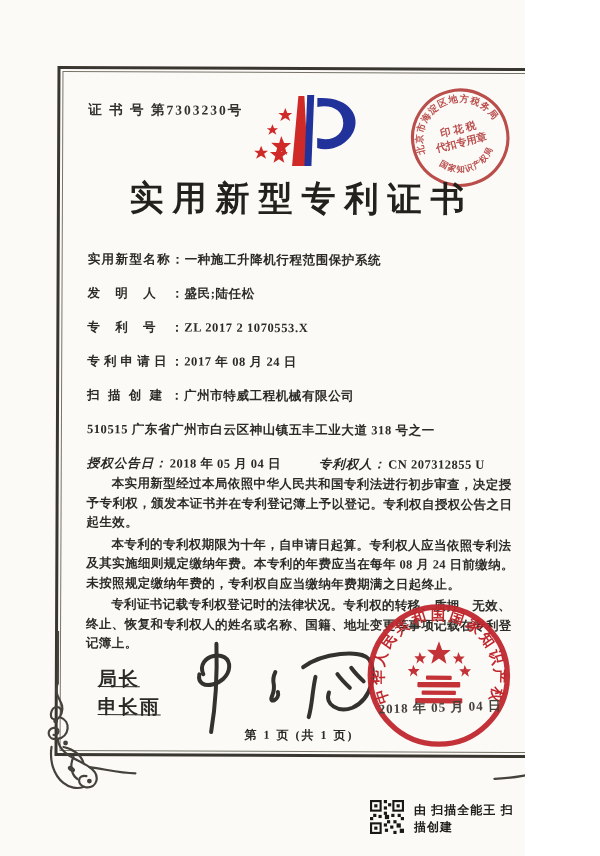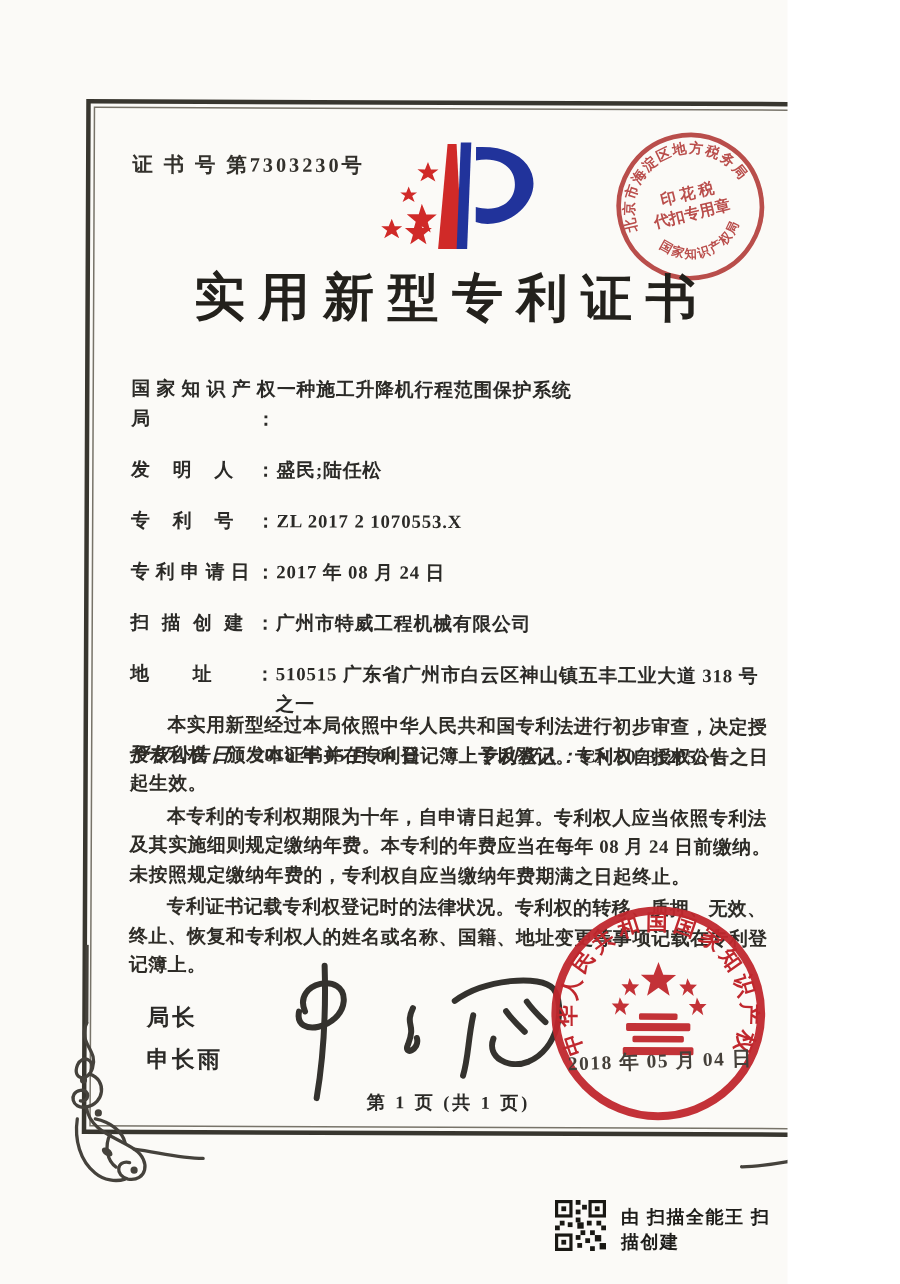--- a/index.html
+++ b/index.html
@@ -28,21 +28,21 @@
   .f-value { flex:1; letter-spacing:.6px; max-width:356px; }
   .grant-row { display:flex; line-height:20px; margin-top:1px; }
   .grant-left { width:232px; display:flex; }
   .grant-right { display:flex; }
   .g-label { letter-spacing:1px;font-style:italic; }
   .g-value { letter-spacing:.5px; margin-left:2px; }
   
   .paras { position:absolute; left:28px; right:26px; top:405px; font-size:12.5px; font-weight:600; color:#2e2c27; }
   .paras p { text-indent:2em; line-height:19.5px; letter-spacing:.4px; margin-bottom:2px; }
   
-  .signer { position:absolute; left:40px; top:596px; font-size:15px; font-weight:700; line-height:28px; letter-spacing:2px; }
+  .signer { position:absolute; left:40px; top:596px; font-size:19px; font-weight:700; line-height:28px; letter-spacing:2px;text-decoration:underline; }
   .signature { position:absolute; left:108px; top:568px; }
   .office-seal { position:absolute; left:306px; top:530px; width:150px; height:150px; }
   .seal-date { position:absolute; left:-16px; bottom:34px; width:185px; text-align:center;
                font-size:13px; letter-spacing:1px; color:#45403a; font-weight:600; transform:rotate(-2deg); }
   .page-ind { position:absolute; left:0; right:0; bottom:10px; text-align:center;
               font-size:12px; font-weight:600; letter-spacing:2px; }
   .flourish { position:absolute; }
   .flourish.bl { left:-14px; bottom:-52px; }
   .flourish.br { right:-46px; bottom:-56px; transform:scaleX(-1); }
   
@@ -86,41 +86,40 @@
         </text>
         <text x="55" y="50" text-anchor="middle" font-size="10" font-weight="bold" fill="#b5413f">印 花 税</text>
         <text x="55" y="63" text-anchor="middle" font-size="10" font-weight="bold" fill="#b5413f">代扣专用章</text>
       </svg>
     </div>
 
     <div class="title">实用新型专利证书</div>
 
     <div class="fields">
       <div class="field-row">
-        <span class="f-label">国家知识产权局：</span>
+        <span class="f-label">实用新型名称：</span>
         <span class="f-value">一种施工升降机行程范围保护系统</span>
       </div>
       <div class="field-row">
         <span class="f-label">发明人：</span>
         <span class="f-value">盛民;陆任松</span>
       </div>
       <div class="field-row">
         <span class="f-label">专利号：</span>
         <span class="f-value">ZL 2017 2 1070553.X</span>
       </div>
       <div class="field-row">
         <span class="f-label">专利申请日：</span>
         <span class="f-value">2017 年 08 月 24 日</span>
       </div>
       <div class="field-row">
         <span class="f-label">扫描创建：</span>
         <span class="f-value">广州市特威工程机械有限公司</span>
       </div>
       <div class="field-row">
-        <span class="f-label">地址：</span>
         <span class="f-value">510515 广东省广州市白云区神山镇五丰工业大道 318 号之一</span>
       </div>
       <div class="grant-row">
         <div class="grant-left">
           <span class="g-label">授权公告日：</span>
           <span class="g-value">2018 年 05 月 04 日</span>
         </div>
         <div class="grant-right">
           <span class="g-label">专利权人：</span>
           <span class="g-value">CN 207312855 U</span>

